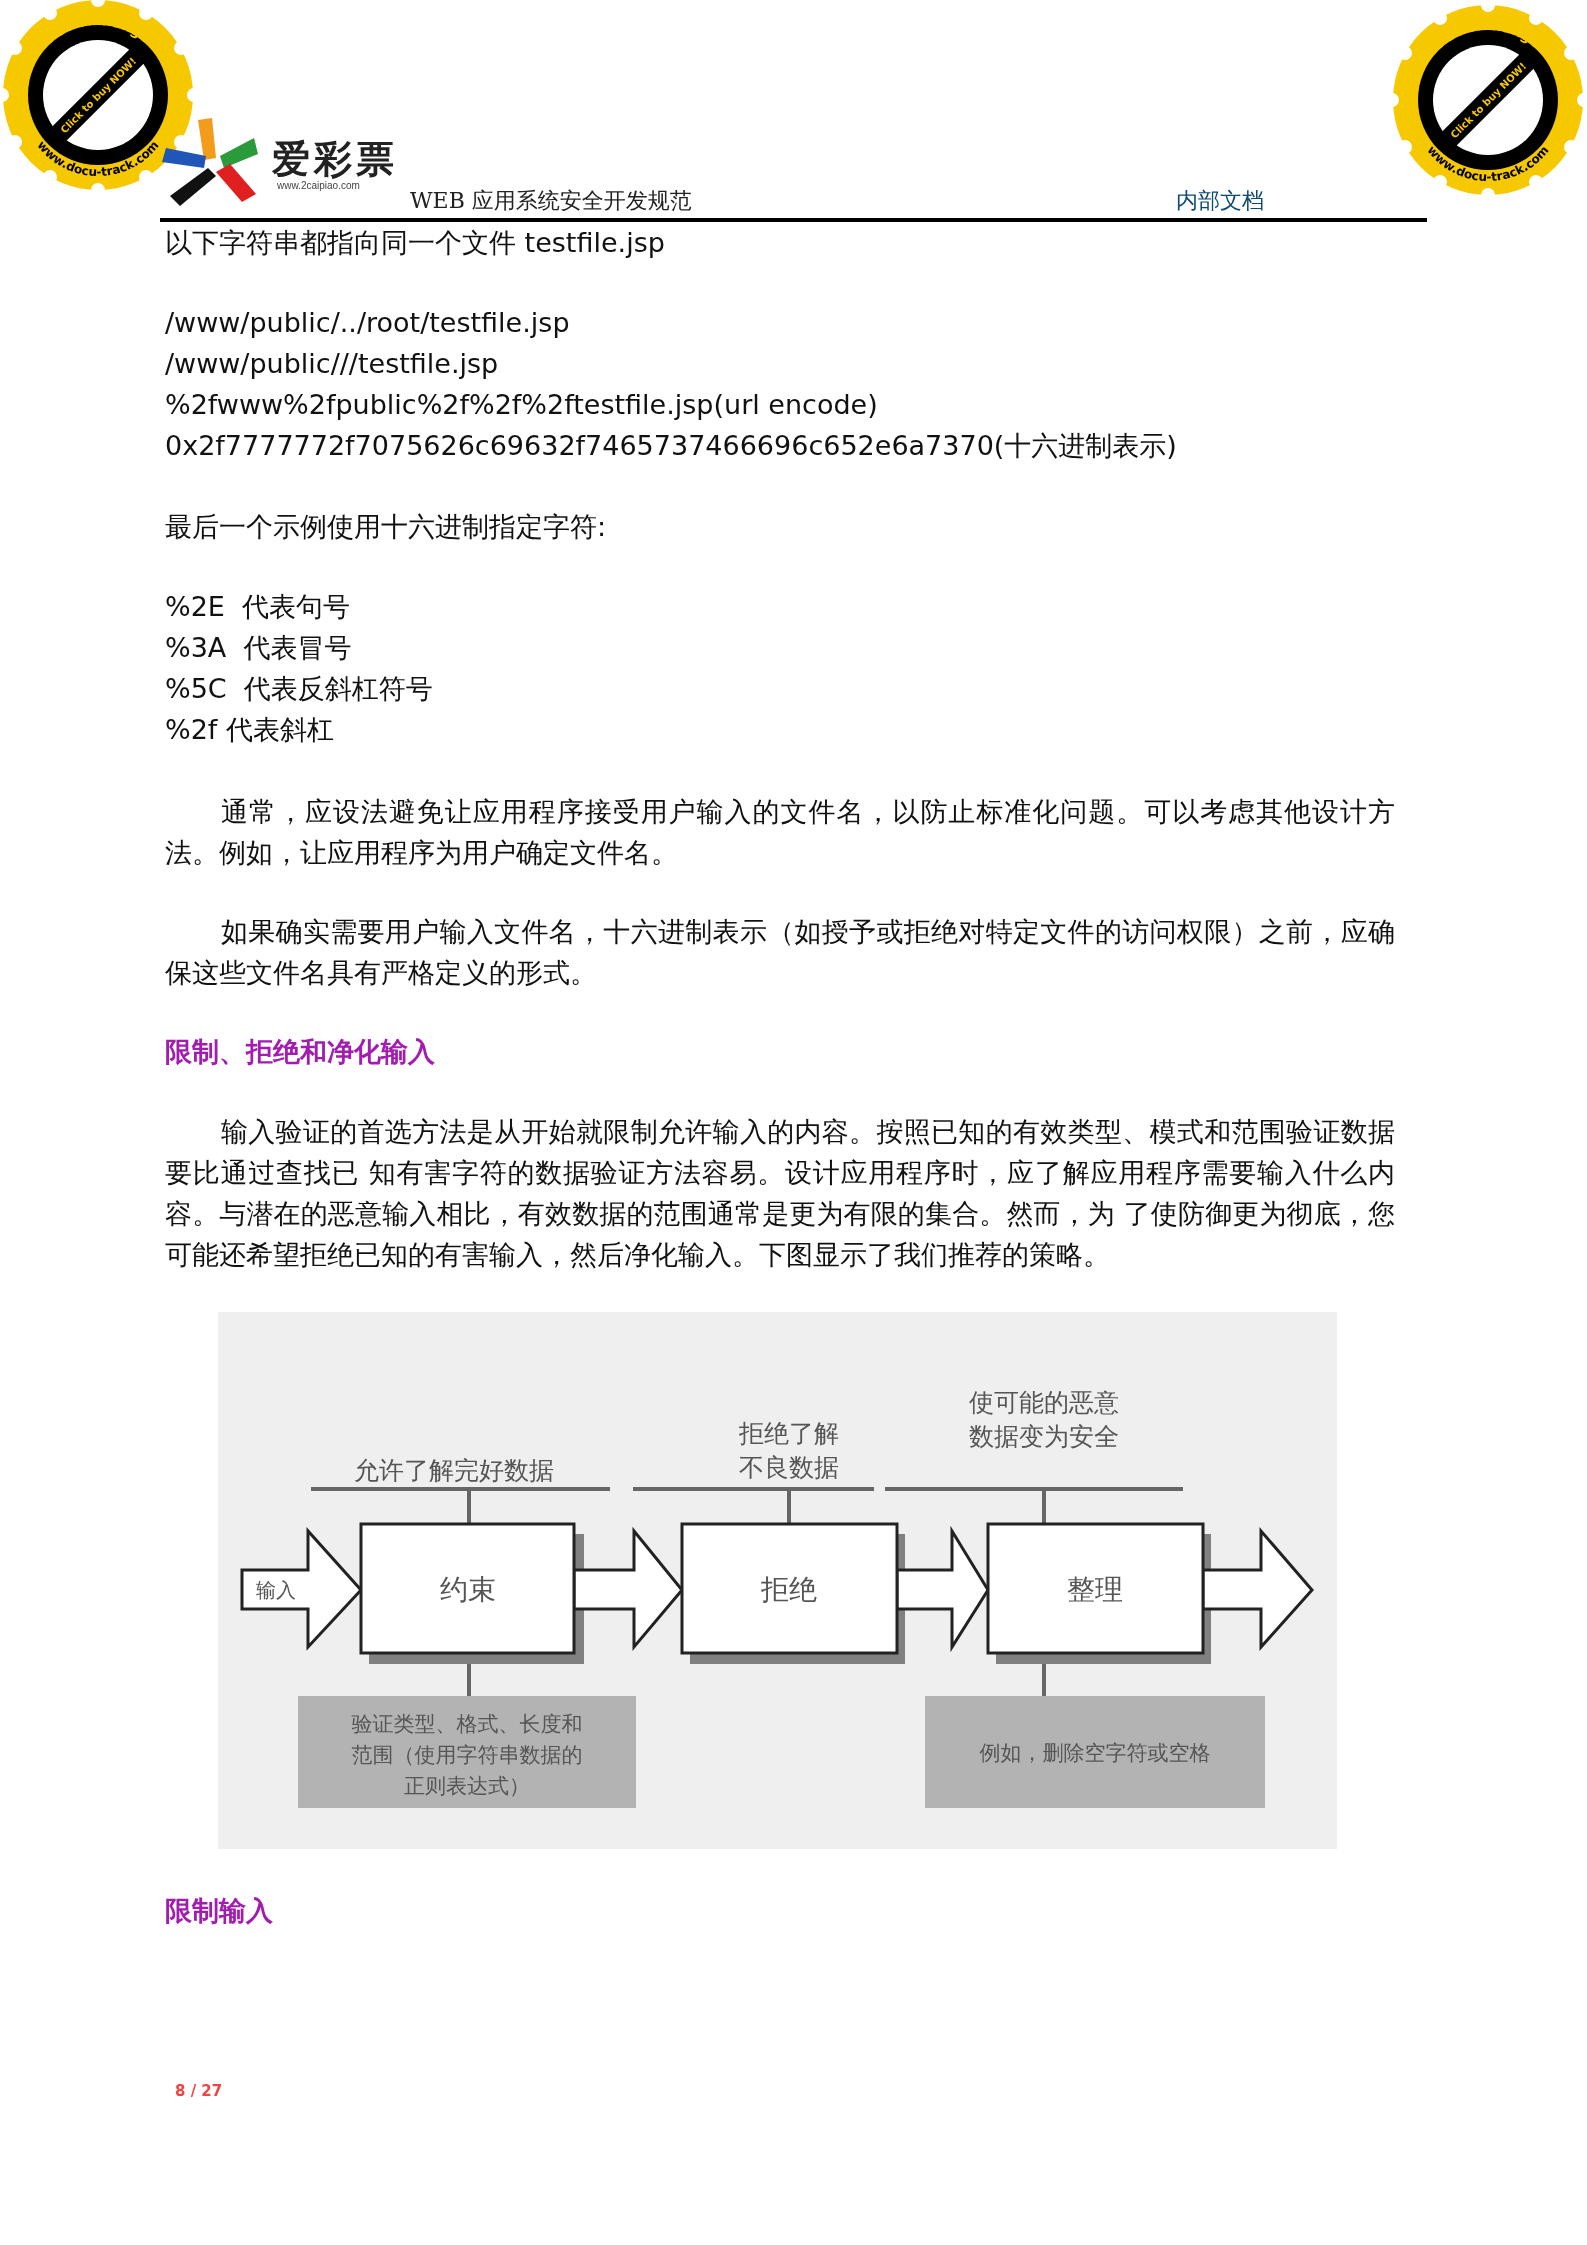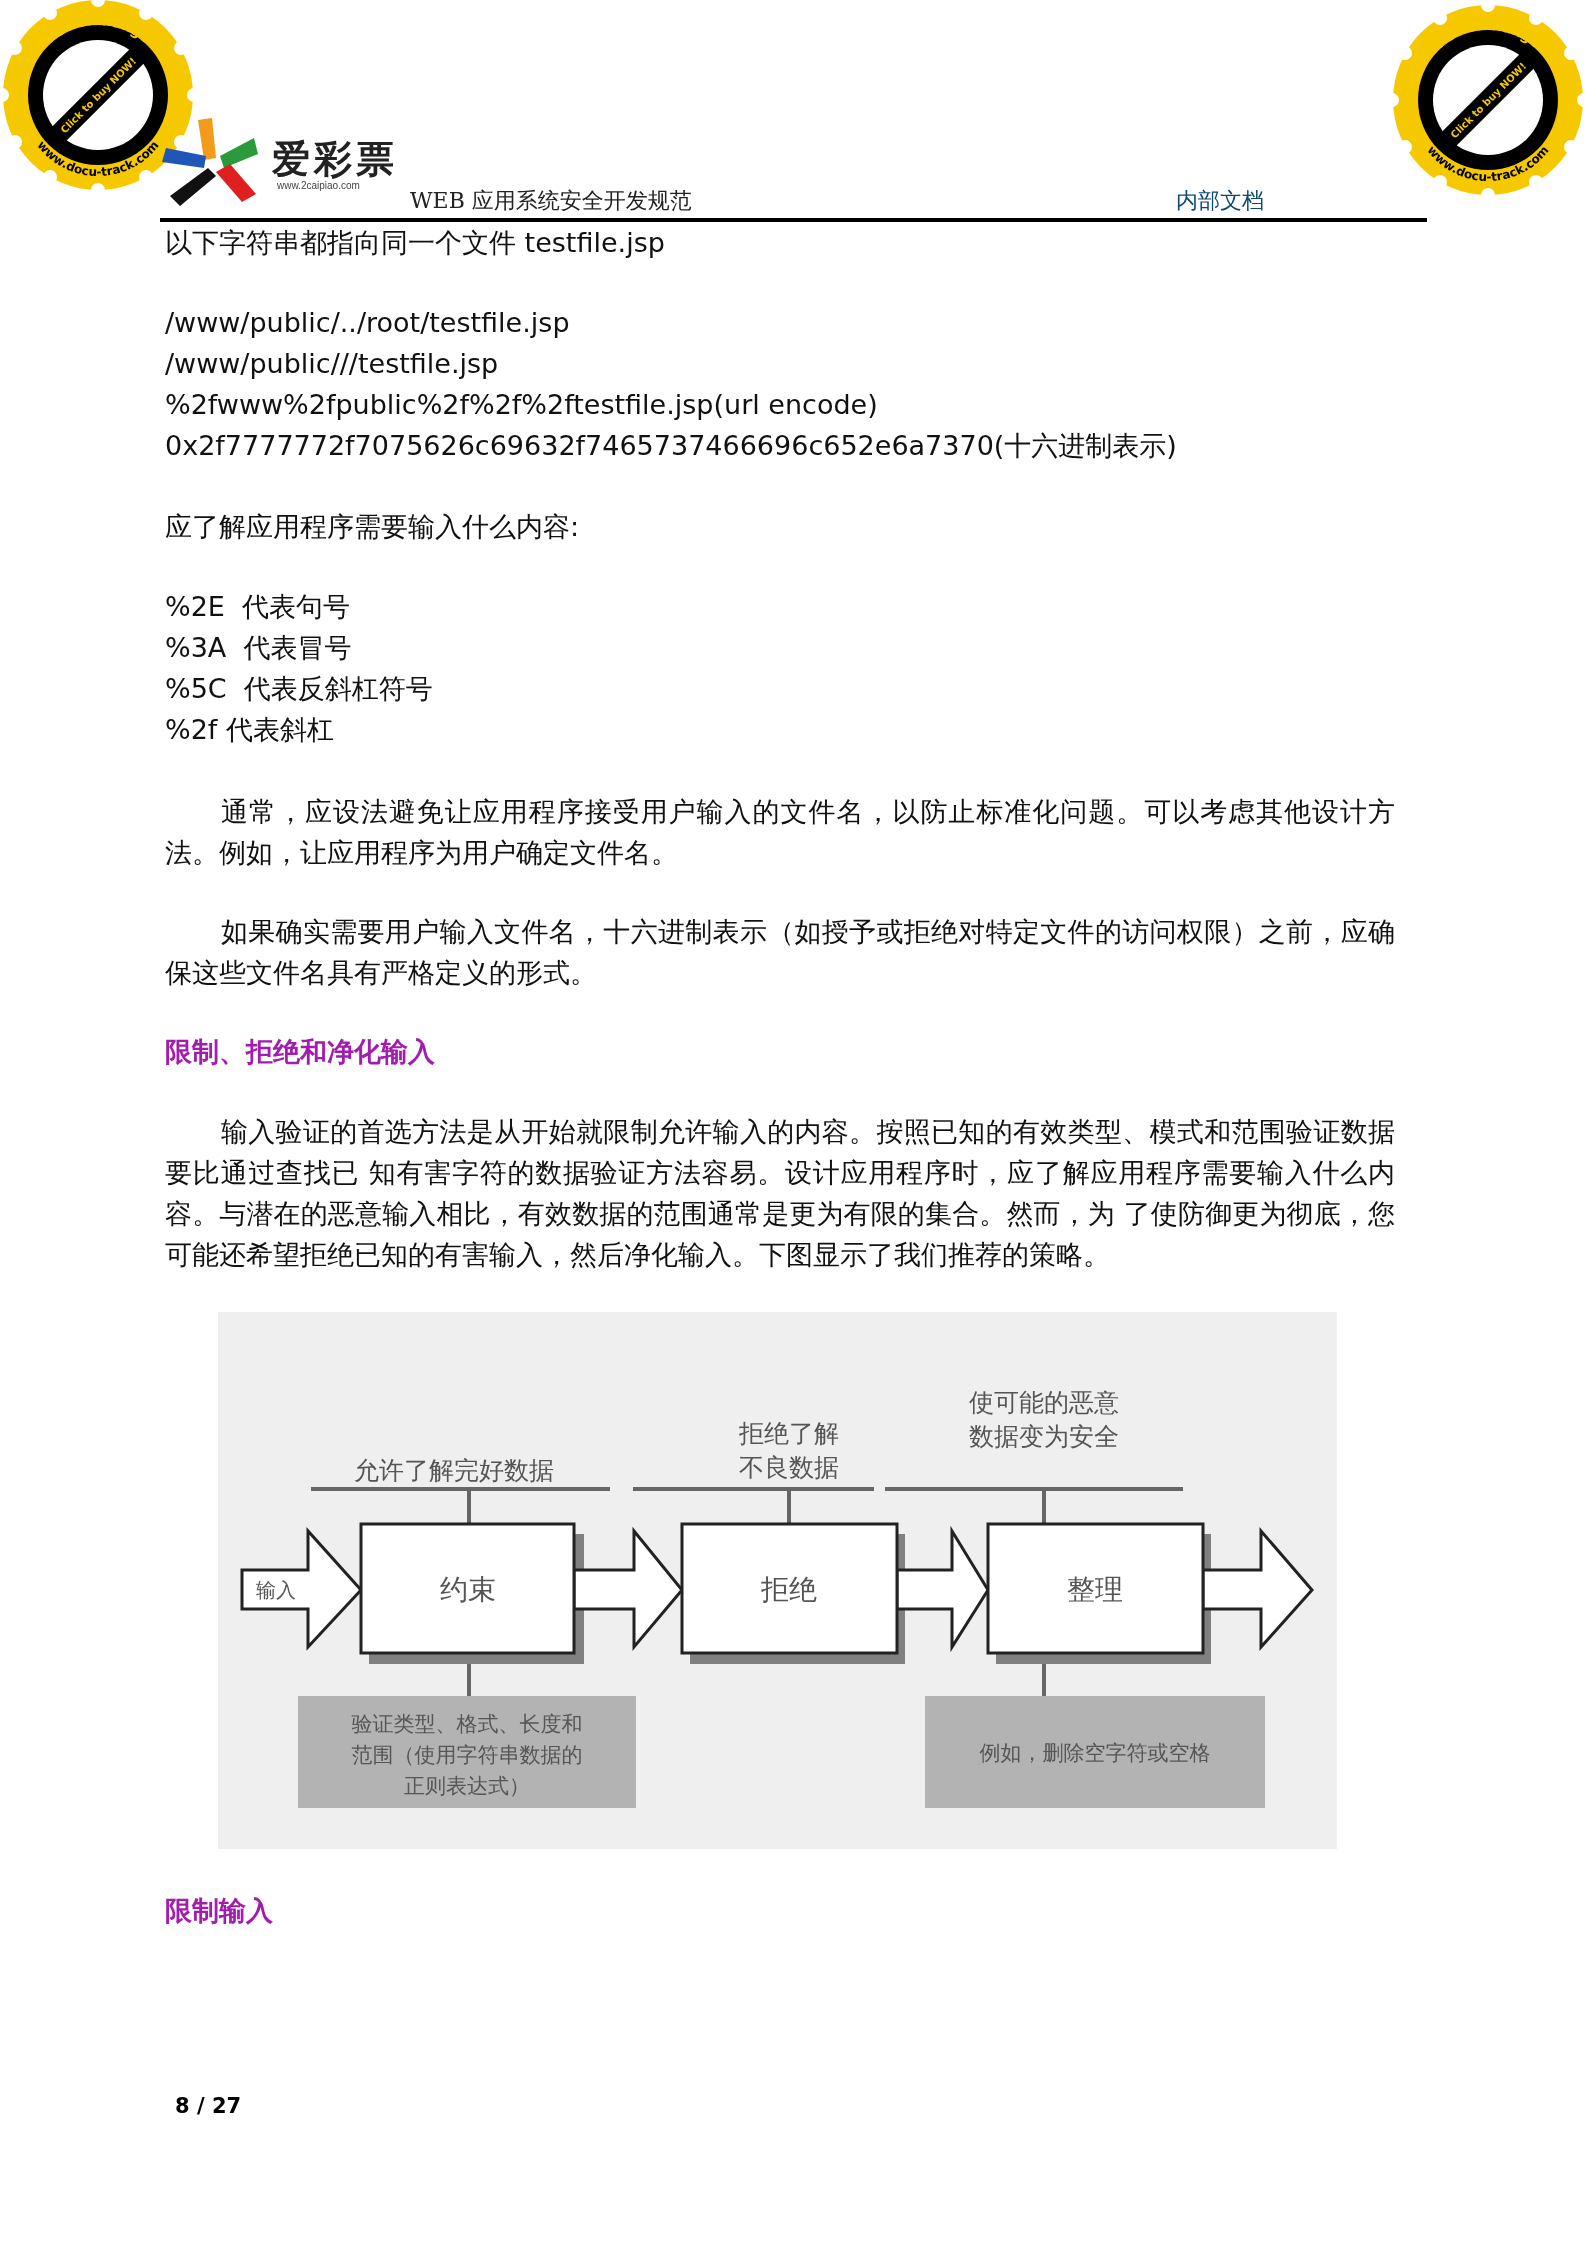--- a/index.html
+++ b/index.html
@@ -12,21 +12,21 @@
   .hdr-rule { left: 160px; top: 218px; width: 1267px; height: 4px; background: #000; }
   .logo { left: 160px; top: 110px; width: 250px; height: 100px; }
   .logo-text { left: 272px; top: 134px; font-size: 38px; font-weight: bold; letter-spacing: 4px; color: #222; font-family: "DejaVu Serif", "Liberation Serif", serif; }
   .logo-url { left: 277px; top: 180px; font-size: 10px; color: #444; font-family: "Liberation Sans", sans-serif; }
   
   .stamp { width: 200px; height: 200px; }
   
   .line { left: 165px; font-size: 27px; line-height: 40px; white-space: nowrap; color: #111; text-align: center; }
   .para { left: 165px; width: 1230px; font-size: 27px; line-height: 41px; color: #111; text-indent: 56px; text-align: justify; }
   .heading { left: 165px; font-size: 27px; font-weight: bold; line-height: 40px; color: #a21caf; }
-  .footer { left: 175px; top: 2082px; font-size: 21px; font-weight: bold; color: #000000; margin-top: 12px; }
+  .footer { left: 175px; top: 2082px; font-size: 15px; font-weight: bold; color: #ef4444; }
   
   .diagram { left: 218px; top: 1312px; width: 1119px; height: 537px; background: #efefef; }
   .diagram svg { display: block; }
   .dtxt { font-family: "DejaVu Serif", "Liberation Serif", serif; fill: #555; }
 </style>
 </head>
 <body>
 
 <div class="abs stamp" style="left:0;top:0;">
   <svg width="200" height="200" viewBox="0 0 200 200">
@@ -118,21 +118,21 @@
 <div class="abs hdr-right">内部文档</div>
 <div class="abs hdr-rule"></div>
 
 <div class="abs line" style="top:223px;">以下字符串都指向同一个文件 testfile.jsp</div>
 
 <div class="abs line" style="top:303px;">/www/public/../root/testfile.jsp</div>
 <div class="abs line" style="top:344px;">/www/public///testfile.jsp</div>
 <div class="abs line" style="top:385px;">%2fwww%2fpublic%2f%2f%2ftestfile.jsp(url encode)</div>
 <div class="abs line" style="top:426px;">0x2f7777772f7075626c69632f7465737466696c652e6a7370(十六进制表示)</div>
 
-<div class="abs line" style="top:507px;">应了解应用程序需要输入什么内容:</div>
+<div class="abs line" style="top:507px;">最后一个示例使用十六进制指定字符:</div>
 
 <div class="abs line" style="top:587px; white-space:pre;">%2E  代表句号</div>
 <div class="abs line" style="top:628px; white-space:pre;">%3A  代表冒号</div>
 <div class="abs line" style="top:669px; white-space:pre;">%5C  代表反斜杠符号</div>
 <div class="abs line" style="top:710px; white-space:pre;">%2f 代表斜杠</div>
 
 <div class="abs para" style="top:791px;">通常，应设法避免让应用程序接受用户输入的文件名，以防止标准化问题。可以考虑其他设计方法。例如，让应用程序为用户确定文件名。</div>
 <div class="abs para" style="top:911px;">如果确实需要用户输入文件名，十六进制表示（如授予或拒绝对特定文件的访问权限）之前，应确保这些文件名具有严格定义的形式。</div>
 
 <div class="abs heading" style="top:1032px;">限制、拒绝和净化输入</div>

